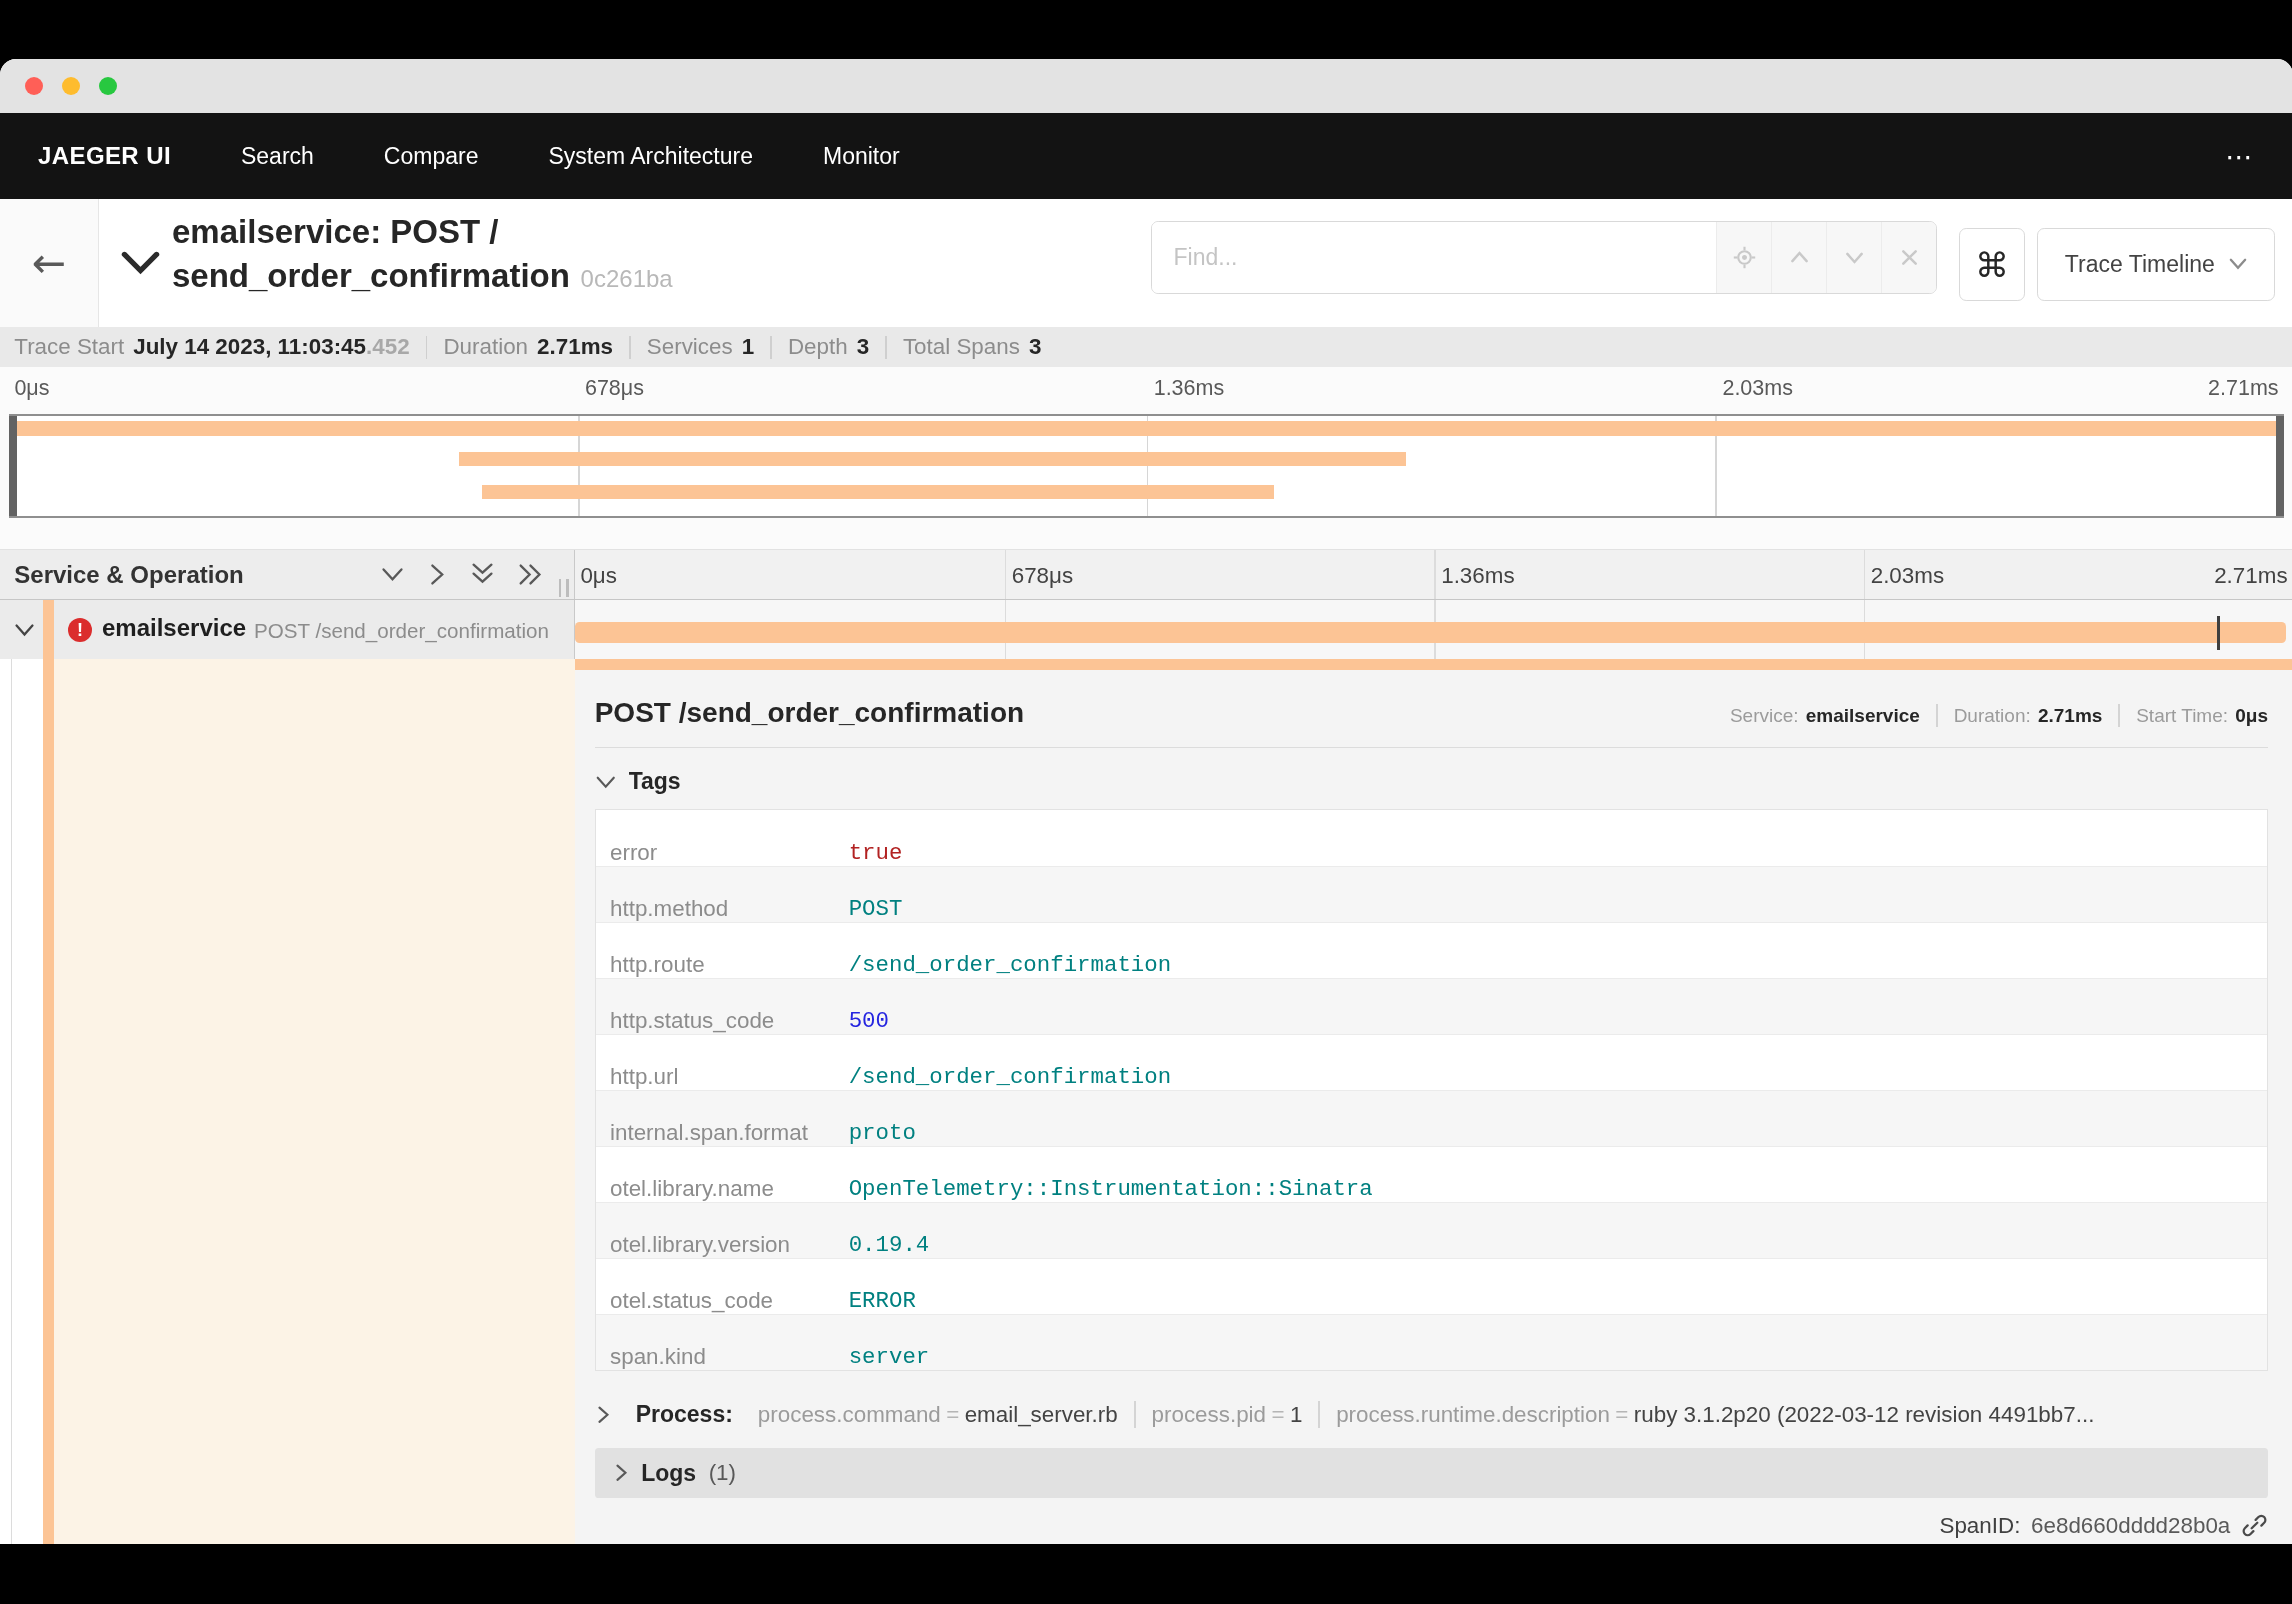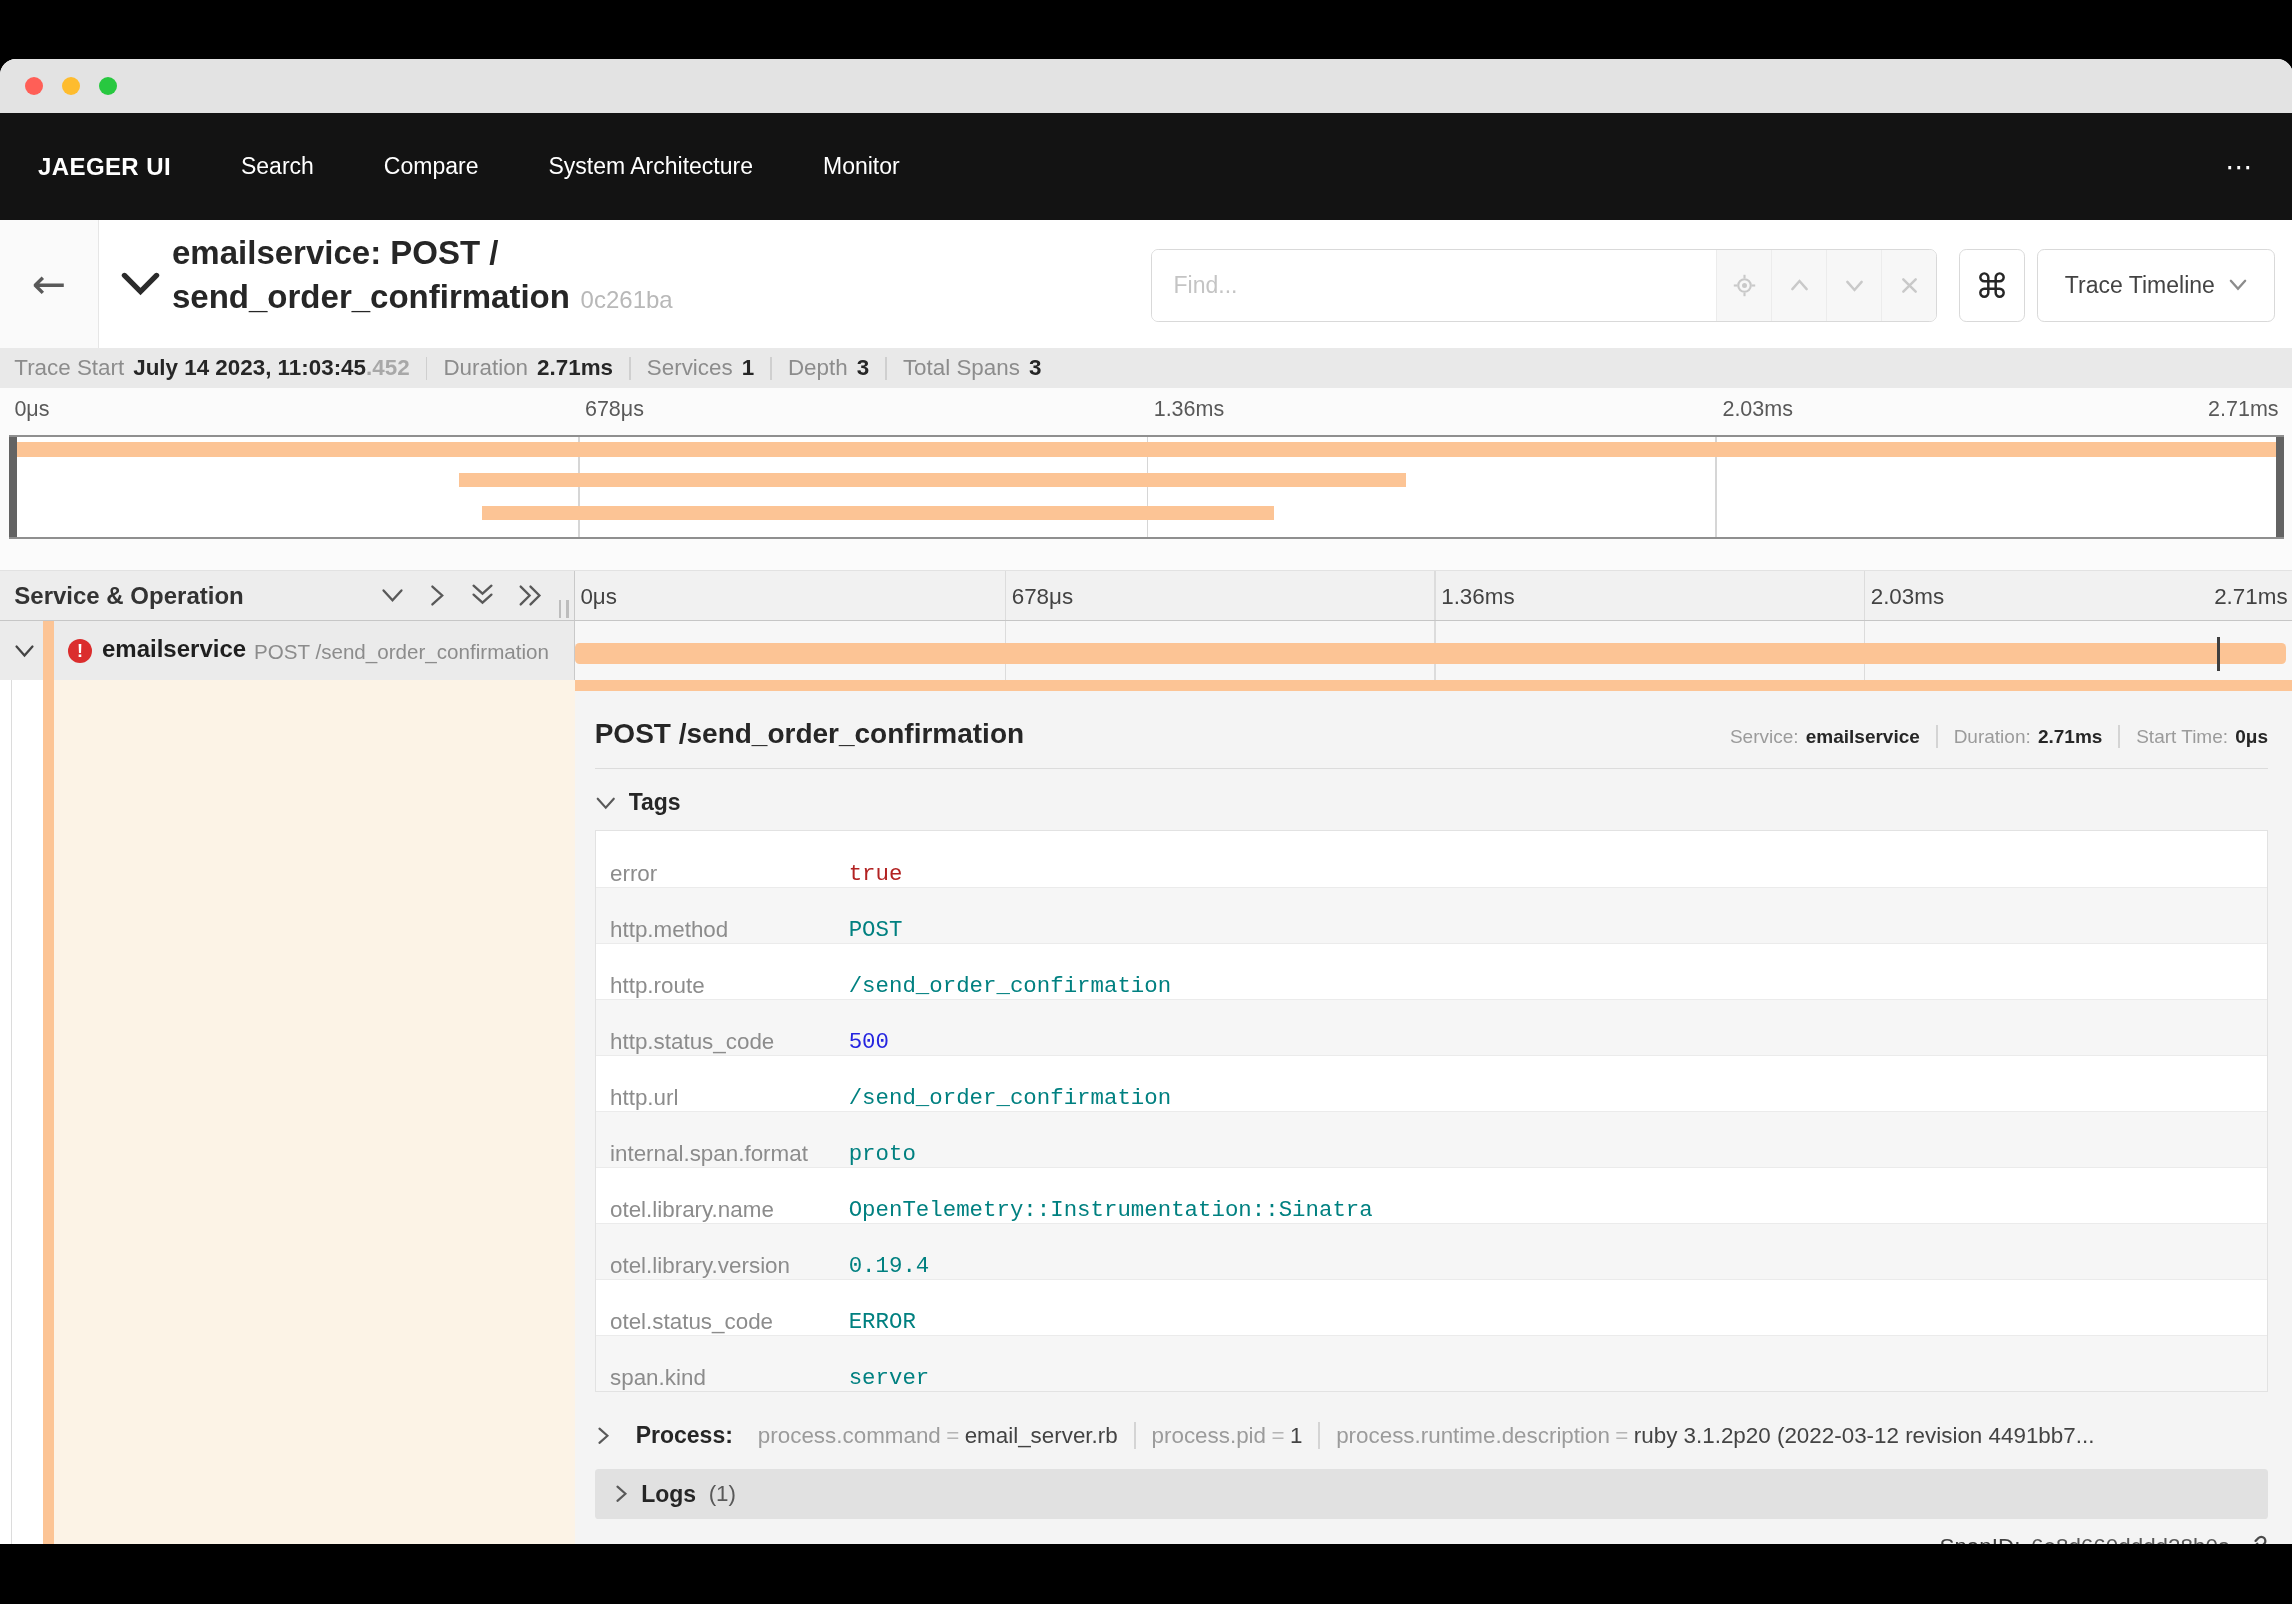--- a/index.html
+++ b/index.html
@@ -8,34 +8,34 @@
   .glyph { font-family:"DejaVu Sans",sans-serif; }
 
   .window { position:absolute; left:0; top:59px; width:2293px; height:1485px; background:#fff;
             border-radius:16px 16px 0 0; overflow:hidden; display:flex; flex-direction:column; }
 
   
   .titlebar { height:54px; background:#e3e3e3; display:flex; align-items:center; padding-left:25px; gap:19px; flex-shrink:0; }
   .light { width:18px; height:18px; border-radius:50%; }
 
   
-  .navbar { height:107px; background:#131313; display:flex; align-items:center; color:#fff; flex-shrink:0;text-align:right; }
+  .navbar { height:86px; background:#131313; display:flex; align-items:center; color:#fff; flex-shrink:0;text-align:right; }
   .brand { font-weight:bold; font-size:24px; margin-left:38px; letter-spacing:0.4px; }
   .nav-item { font-size:23px; margin-left:70px; cursor:pointer; }
   .nav-ellipsis { margin-left:auto; margin-right:38px; font-size:27px; color:#fff; letter-spacing:2.7px; }
 
   
   .trace-header { height:128px; position:relative; background:#fff; flex-shrink:0; }
   .back-col { position:absolute; left:0; top:0; width:99px; height:100%; background:#fafafa;
               border-right:1.8px solid #e6e6e6; display:flex; align-items:center; justify-content:center; }
   .back-arrow { font-size:41px; color:#595959; }
   .title-chevron { position:absolute; left:120px; top:50px; }
   .trace-title { position:absolute; left:172px; top:10.7px; font-size:33px; font-weight:bold; color:#262626; line-height:44px; }
   .trace-id { font-weight:normal; font-size:24px; color:#b8b8b8; margin-left:10.7px; }
-  .find-group { position:absolute; left:1151px; top:29px; height:73px; width:786px; border:1.8px solid #d9d9d9;
+  .find-group { position:absolute; left:1151px; top:22px; height:73px; width:786px; border:1.8px solid #d9d9d9;
                 border-radius:7.2px; display:flex; background:#fff; overflow:hidden; }
   .find-input { flex:1; border:none; outline:none; padding-left:21.5px; font-size:23px; color:#262626; font-family:"Liberation Sans",sans-serif; }
   .find-input::placeholder { color:#c4c4c4; }
   .find-seg { width:55px; border-left:1.8px solid #ececec; background:#f7f7f7; display:flex; align-items:center; justify-content:center; cursor:pointer; }
   .kbd-btn { position:absolute; left:1959px; top:29px; width:66px; height:73px; border:1.8px solid #d9d9d9; border-radius:7.2px;
              display:flex; align-items:center; justify-content:center; font-size:34px; color:#262626; background:#fff; cursor:pointer; }
   .view-btn { position:absolute; left:2037px; top:29px; width:238px; height:73px; border:1.8px solid #d9d9d9; border-radius:7.2px;
               display:flex; align-items:center; justify-content:center; gap:14.3px; font-size:23px; color:#434343; background:#fff; cursor:pointer; }
 
   

